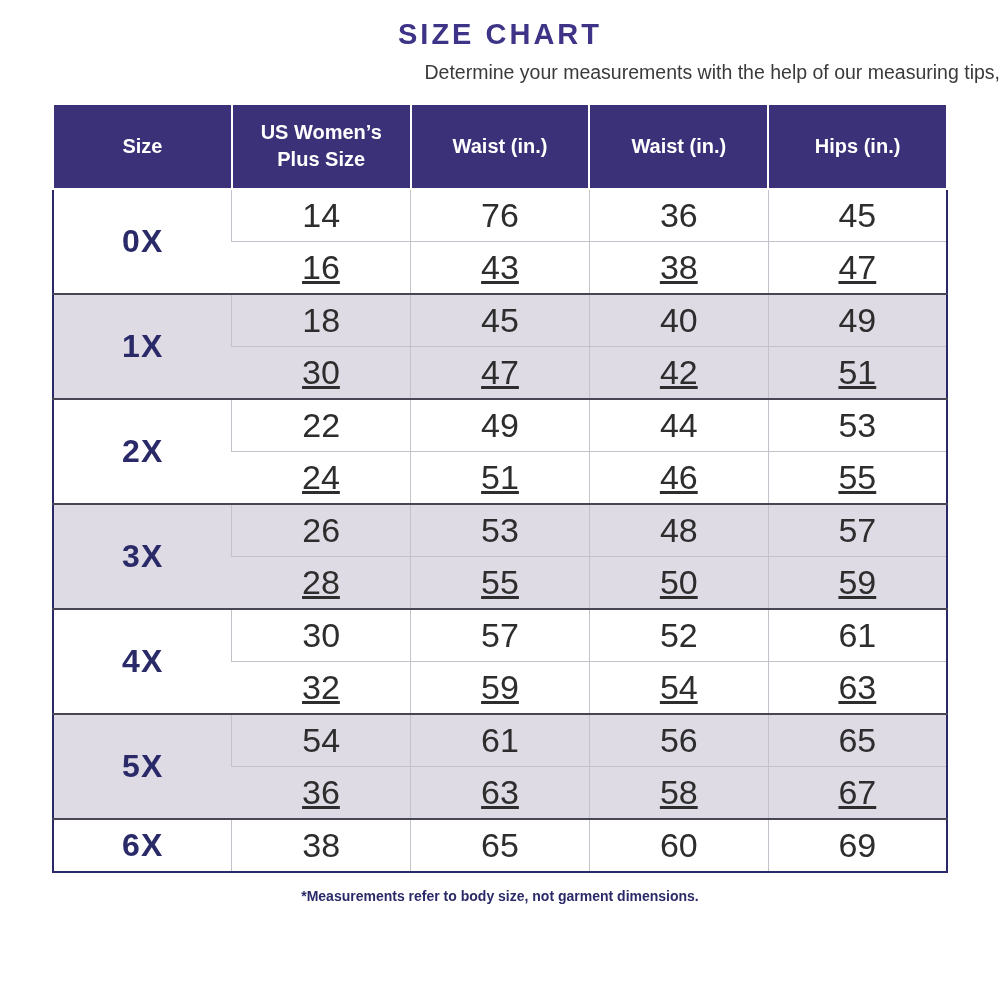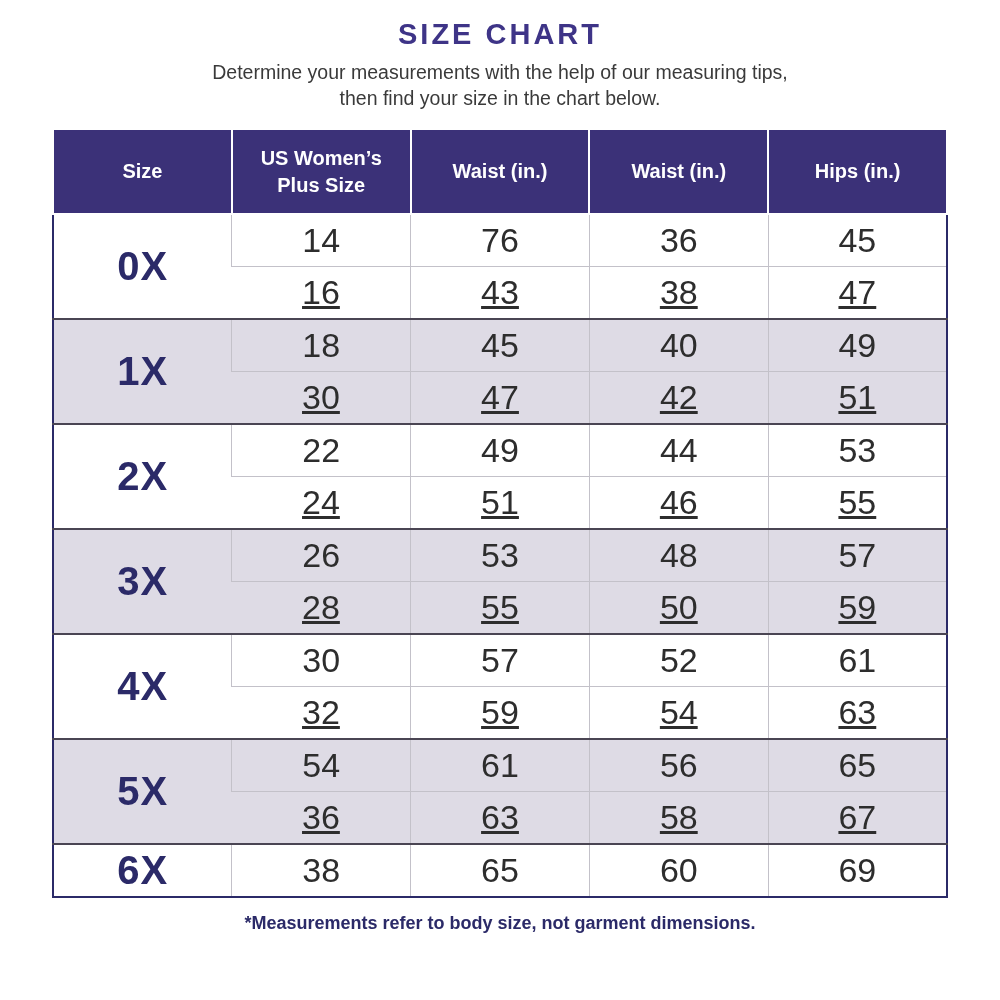--- a/index.html
+++ b/index.html
@@ -20,21 +20,21 @@
     width:1000px;height:1000px;box-sizing:border-box;
     background:#fff;padding-top:18px;
     font-family:"Liberation Sans", sans-serif;
   }
   .title{
     margin:0;text-align:center;
     font-size:29px;font-weight:700;letter-spacing:3px;
     color:var(--title-text);
   }
   .subtitle{
-    margin:9px 0 0;text-align:center;
+    margin:9px 0 0;text-align:right;
     font-size:19.5px;line-height:1.32;
     color:var(--subtitle-text);
   }
   table.size-table{
     width:896px;margin:17px auto 0;
     border-collapse:collapse;table-layout:fixed;
     border:2px solid var(--outer-border);
   }
   table.size-table th{
     background:var(--header-bg);color:var(--header-text);
@@ -44,42 +44,41 @@
   }
   table.size-table td{
     height:51px;padding:0;
     text-align:center;vertical-align:middle;
     font-size:34px;font-weight:400;color:var(--cell-text);
     background:var(--row-bg);
     border-left:1px solid var(--grid-line);
   }
   table.size-table td:first-child{border-left:none;}
   table.size-table td.size-cell{
-    font-size:40px;font-weight:700;letter-spacing:1px;
+    font-size:32px;font-weight:700;letter-spacing:1px;
     color:var(--size-label-text);
   }
   table.size-table tr.shaded td{background:var(--row-alt-bg);}
   table.size-table tr.sub-row td{border-top:1px solid var(--grid-line);text-decoration:underline;}
   table.size-table tr.group-start td{border-top:2px solid var(--group-divider);}
   .footnote{
     margin:15px 0 0;text-align:center;
-    font-size:18px;font-weight:700;
+    font-size:14px;font-weight:700;
     color:var(--size-label-text);
   }
 </style>
 </head>
 <body>
 
 <div class="page">
 
   <h1 class="title">SIZE CHART</h1>
 
   <p class="subtitle">
     <span>Determine your measurements with the help of our measuring tips,</span><br>
-    <span>then find your size in the chart below.</span>
   </p>
 
   <table class="size-table">
     <thead>
       <tr>
         <th>Size</th>
         <th>US Women’s Plus Size</th>
         <th>Waist (in.)</th>
         <th>Waist (in.)</th>
         <th>Hips (in.)</th>

